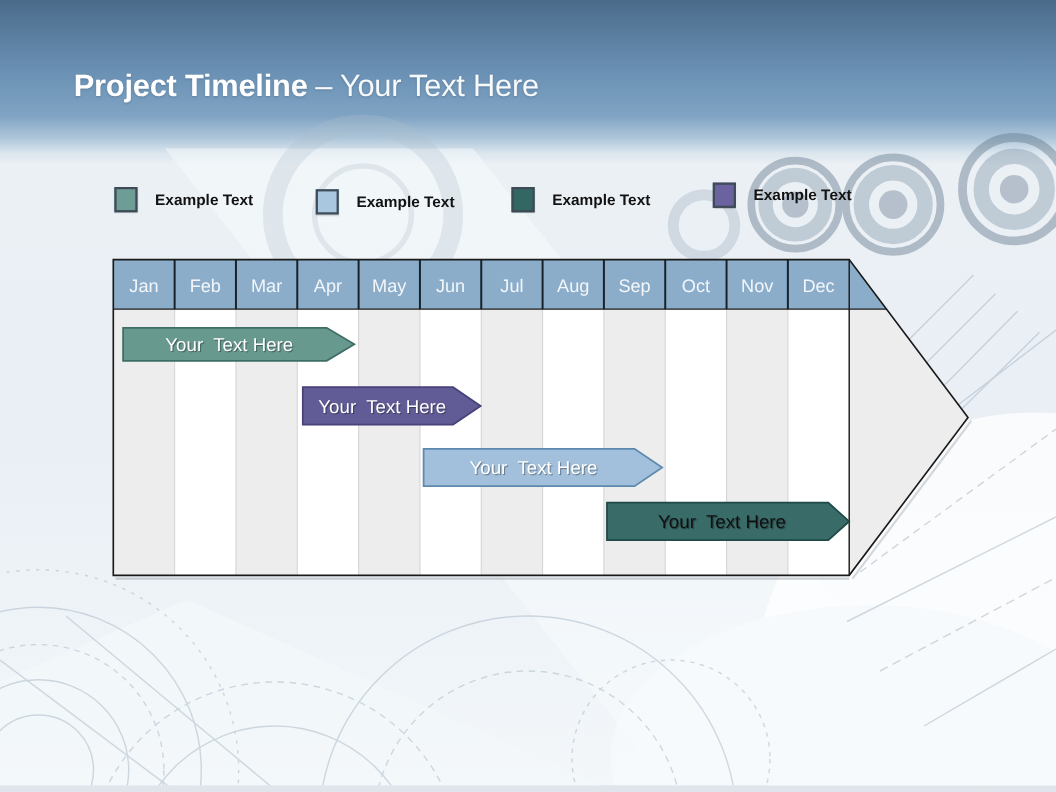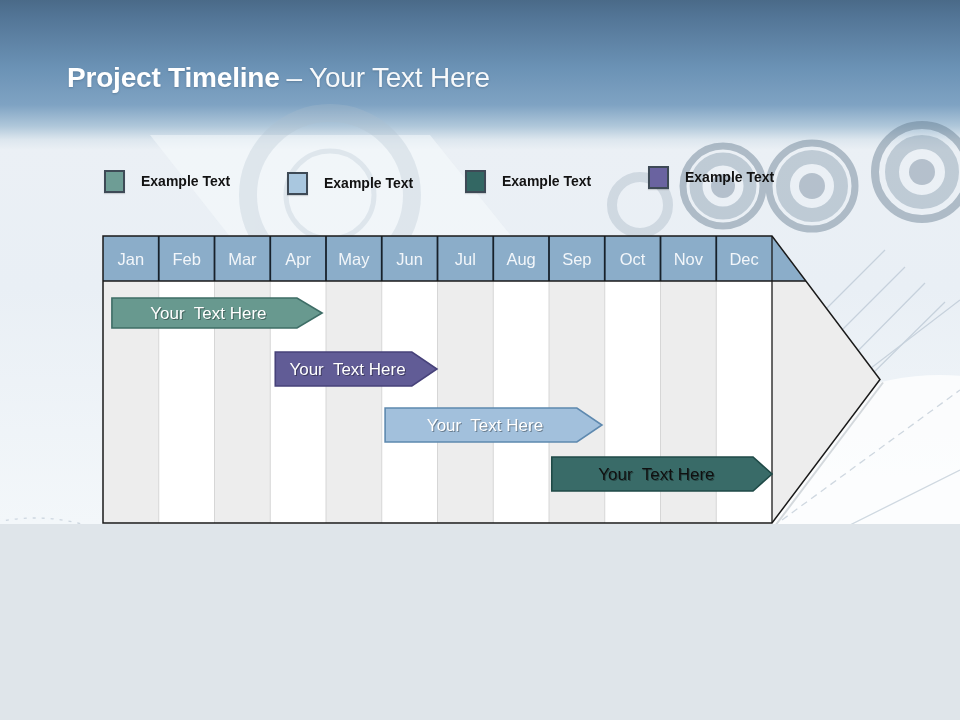--- a/index.html
+++ b/index.html
@@ -1,17 +1,17 @@
 <!DOCTYPE html>
 <html><head>
 <meta charset="utf-8">
 <style>
   html,body { margin:0; padding:0; background:#dfe5ea; }
   .slide {
-    position:relative; width:960px; height:524px; overflow:hidden;
+    position:relative; width:960px; height:714px; overflow:hidden;
     font-family:"Liberation Sans", sans-serif;
     background: linear-gradient(180deg,#edf1f5 0%, #e9eff5 55%, #f3f7fa 100%);
   }
   .header-band {
     position:absolute; left:0; top:0; width:960px; height:150px;
     background: linear-gradient(180deg,
       #4a6a88 0%, #527495 10%, #6b92b5 45%, #7fa3c3 70%,
       #afc7da 84%, #dce6ee 93%, rgba(239,243,247,0) 100%);
   }
   .bg-svg, .tl-svg { position:absolute; left:0; top:0; }

